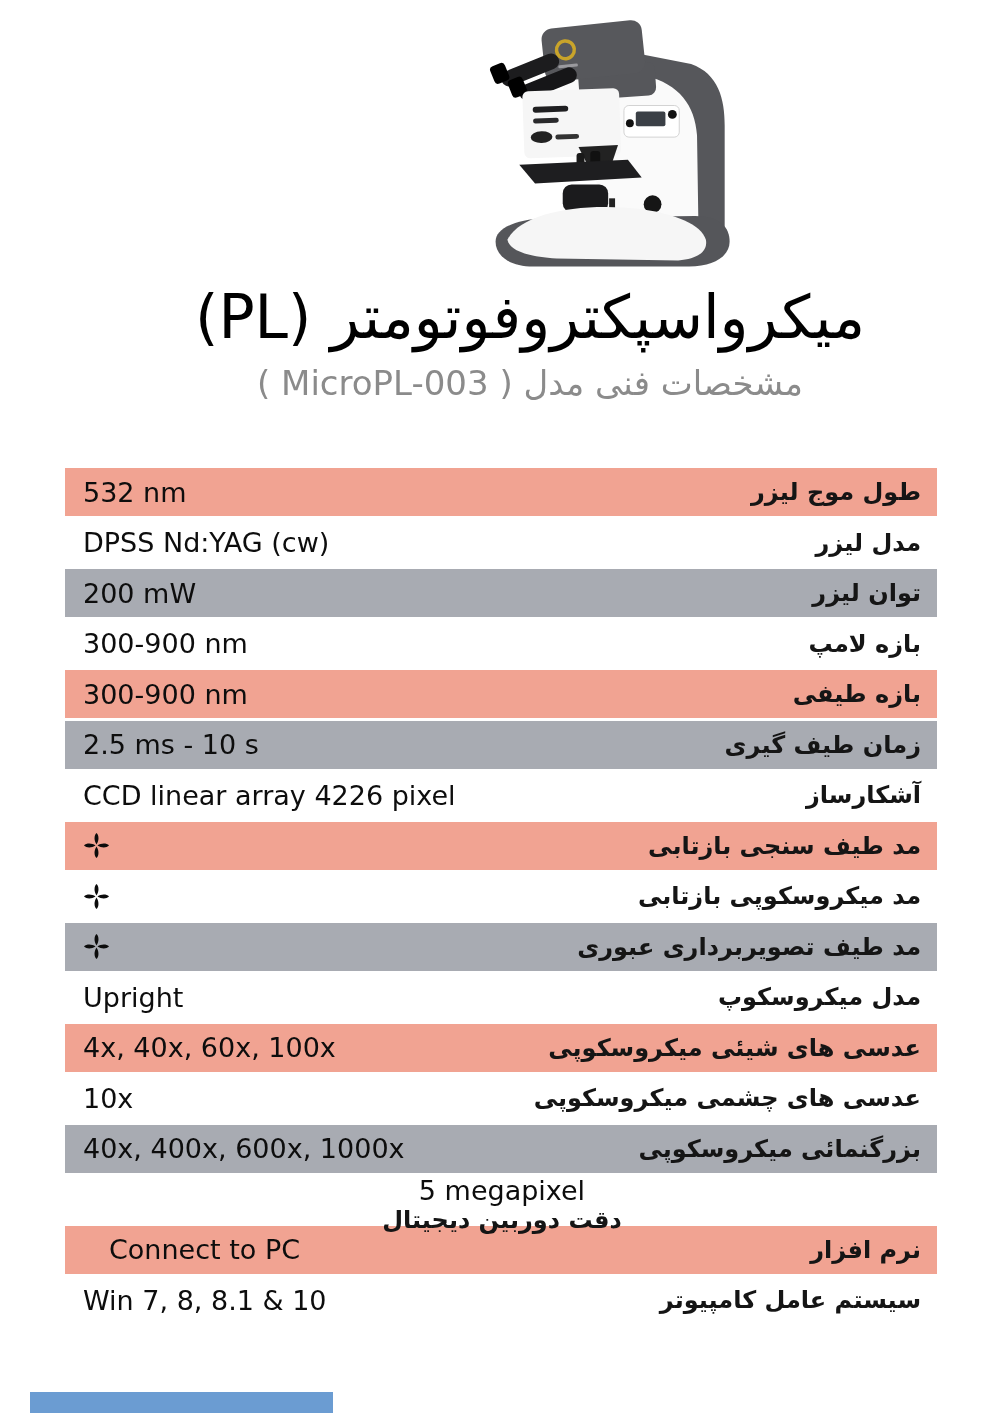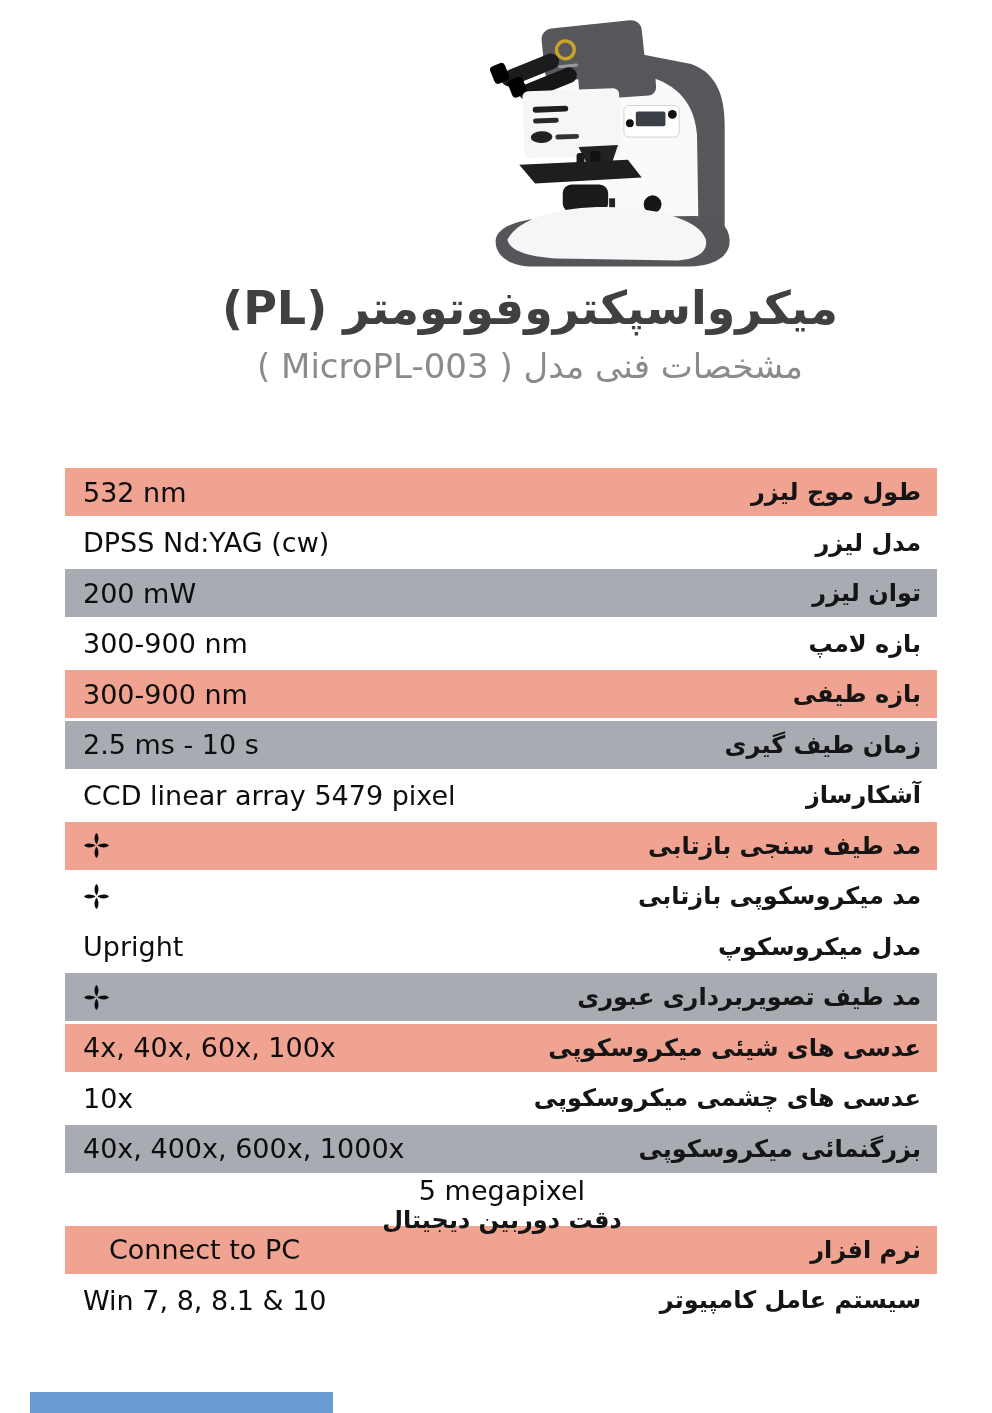--- a/index.html
+++ b/index.html
@@ -5,21 +5,21 @@
   html,body{margin:0;padding:0;}
   body{
     width:992px;height:1413px;position:relative;background:#ffffff;overflow:hidden;
     font-family:"DejaVu Sans","Liberation Sans",sans-serif;color:#111;
   }
   
   .hero{position:absolute;left:462px;top:6px;width:316px;height:278px;}
   
   .title-wrap{position:absolute;left:100px;top:280px;width:860px;text-align:center;}
   .page-title{
-    font-size:46px;font-weight:bold;color:#404040;line-height:1.25;direction:rtl;
+    font-size:60px;font-weight:normal;color:#000000;line-height:1.25;direction:rtl;
     letter-spacing:0px;
   }
   .page-subtitle{
     font-size:34px;color:#8b8b8b;direction:rtl;margin-top:8px;line-height:1.2;
   }
   
   .spec-table{position:absolute;left:65px;top:424px;width:872px;}
   .spec-row{
     height:48px;margin-bottom:2.5px;display:flex;align-items:center;
     justify-content:space-between;box-sizing:border-box;
@@ -118,21 +118,21 @@
     </div>
     <div class="spec-row" style="background: rgb(241, 163, 146);">
       <span class="spec-value">300-900 nm</span>
       <span class="spec-label" dir="rtl">بازه طیفی</span>
     </div>
     <div class="spec-row" style="background: rgb(168, 171, 178);">
       <span class="spec-value">2.5 ms - 10 s</span>
       <span class="spec-label" dir="rtl">زمان طیف گیری</span>
     </div>
     <div class="spec-row" style="background: rgb(255, 255, 255);">
-      <span class="spec-value">CCD linear array 5479 pixel</span>
+      <span class="spec-value">CCD linear array 4226 pixel</span>
       <span class="spec-label" dir="rtl">آشکارساز</span>
     </div>
     <div class="spec-row" style="background: rgb(241, 163, 146);">
       <span class="spec-value">
         <svg class="clover" viewBox="-27 -27 54 54">
           <g fill="#0c0c0c">
             <path d="M0 -2 C5 -9 5.5 -20 0 -25 C-5.5 -20 -5 -9 0 -2 Z"></path>
             <path d="M0 -2 C5 -9 5.5 -20 0 -25 C-5.5 -20 -5 -9 0 -2 Z" transform="rotate(90)"></path>
             <path d="M0 -2 C5 -9 5.5 -20 0 -25 C-5.5 -20 -5 -9 0 -2 Z" transform="rotate(180)"></path>
             <path d="M0 -2 C5 -9 5.5 -20 0 -25 C-5.5 -20 -5 -9 0 -2 Z" transform="rotate(270)"></path>
@@ -147,37 +147,37 @@
           <g fill="#0c0c0c">
             <path d="M0 -2 C5 -9 5.5 -20 0 -25 C-5.5 -20 -5 -9 0 -2 Z"></path>
             <path d="M0 -2 C5 -9 5.5 -20 0 -25 C-5.5 -20 -5 -9 0 -2 Z" transform="rotate(90)"></path>
             <path d="M0 -2 C5 -9 5.5 -20 0 -25 C-5.5 -20 -5 -9 0 -2 Z" transform="rotate(180)"></path>
             <path d="M0 -2 C5 -9 5.5 -20 0 -25 C-5.5 -20 -5 -9 0 -2 Z" transform="rotate(270)"></path>
           </g>
         </svg>
       </span>
       <span class="spec-label" dir="rtl">مد  میکروسکوپی بازتابی</span>
     </div>
-    <div class="spec-row" style="background: rgb(255, 255, 255);">
-      <span class="spec-value">Upright</span>
-      <span class="spec-label" dir="rtl">مدل میکروسکوپ</span>
-    </div>
     <div class="spec-row" style="background: rgb(168, 171, 178);">
       <span class="spec-value">
         <svg class="clover" viewBox="-27 -27 54 54">
           <g fill="#0c0c0c">
             <path d="M0 -2 C5 -9 5.5 -20 0 -25 C-5.5 -20 -5 -9 0 -2 Z"></path>
             <path d="M0 -2 C5 -9 5.5 -20 0 -25 C-5.5 -20 -5 -9 0 -2 Z" transform="rotate(90)"></path>
             <path d="M0 -2 C5 -9 5.5 -20 0 -25 C-5.5 -20 -5 -9 0 -2 Z" transform="rotate(180)"></path>
             <path d="M0 -2 C5 -9 5.5 -20 0 -25 C-5.5 -20 -5 -9 0 -2 Z" transform="rotate(270)"></path>
           </g>
         </svg>
       </span>
       <span class="spec-label" dir="rtl">مد  طیف تصویربرداری عبوری</span>
     </div>
+    <div class="spec-row" style="background: rgb(255, 255, 255);">
+      <span class="spec-value">Upright</span>
+      <span class="spec-label" dir="rtl">مدل میکروسکوپ</span>
+    </div>
     <div class="spec-row" style="background: rgb(241, 163, 146);">
       <span class="spec-value">4x, 40x, 60x, 100x</span>
       <span class="spec-label" dir="rtl">عدسی های شیئی میکروسکوپی</span>
     </div>
     <div class="spec-row" style="background: rgb(255, 255, 255);">
       <span class="spec-value">10x</span>
       <span class="spec-label" dir="rtl">عدسی های چشمی میکروسکوپی</span>
     </div>
     <div class="spec-row" style="background: rgb(168, 171, 178);">
       <span class="spec-value">40x, 400x, 600x, 1000x</span>

